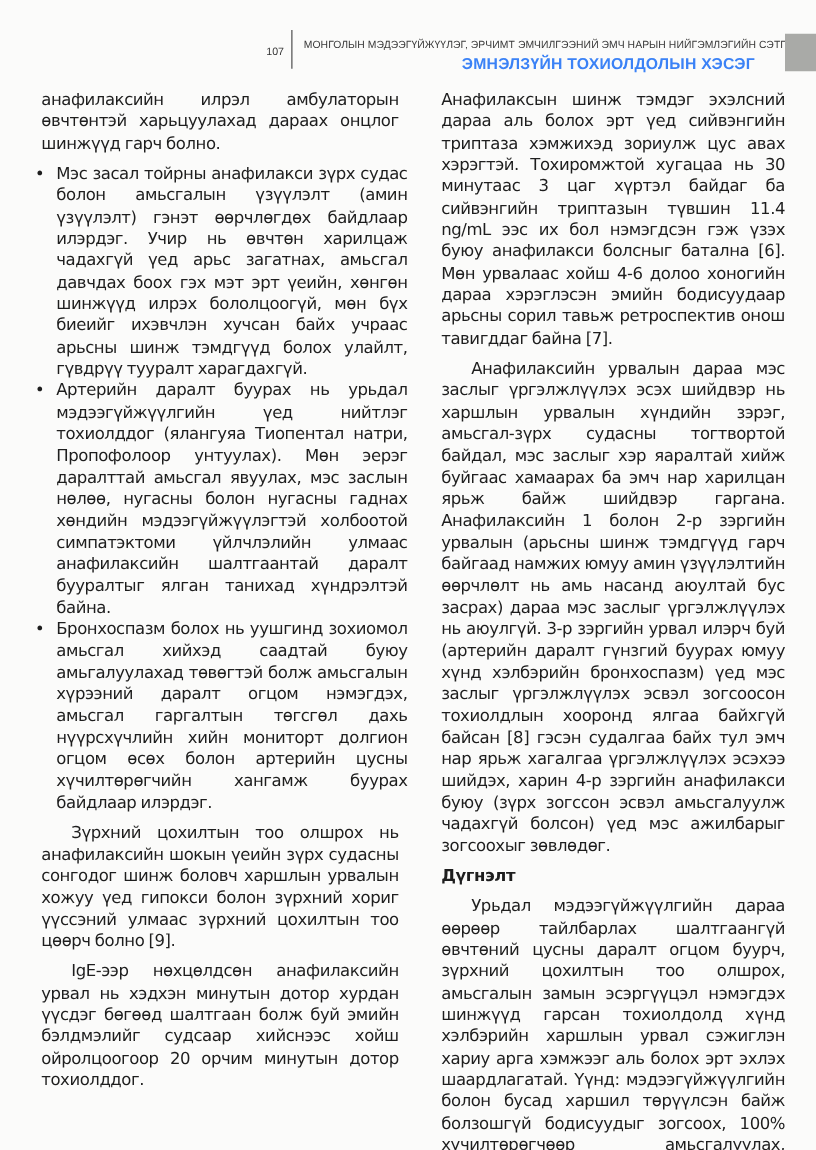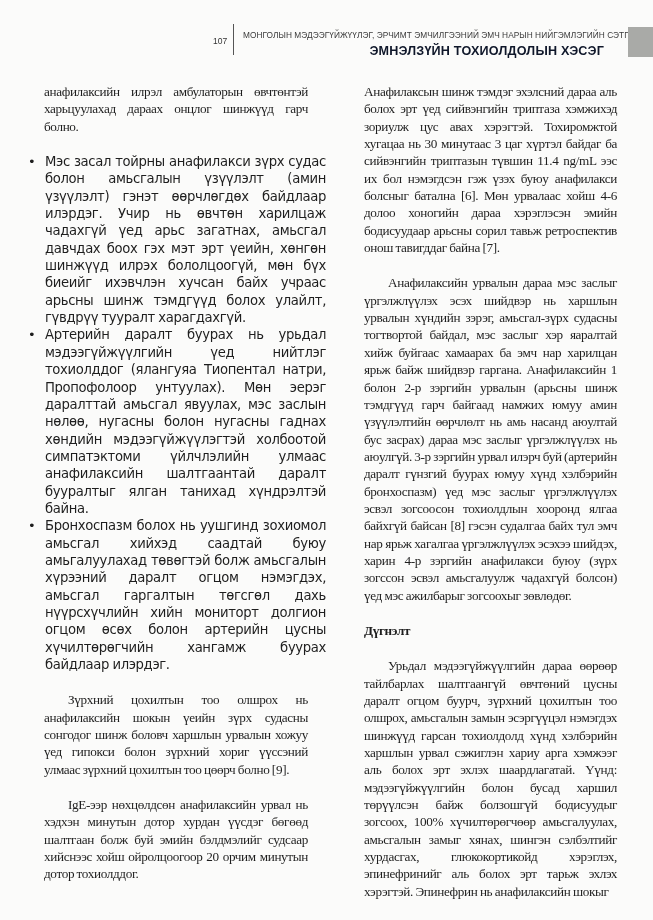--- a/index.html
+++ b/index.html
@@ -20,39 +20,39 @@
     position: absolute; left: 233px; top: 24px; width: 1px; height: 31px;
     background: #555;
   }
   .journal-title {
     position: absolute; left: 243px; top: 30px; width: 382px;
     font-size: 8.3px; color: #3a3a3a; letter-spacing: 0.05px;
     font-family: "Liberation Sans", sans-serif; white-space: nowrap;
   }
   .section-title {
     position: absolute; right: 31px; top: 44px;
-    font-size: 12.6px; font-weight: bold; color: #0f172a;
+    font-size: 12.6px; font-weight: bold; color: #3b82f6;
     font-family: "Liberation Sans", sans-serif; white-space: nowrap;
     letter-spacing: 0.2px;
   }
   .gray-tab {
     position: absolute; left: 628px; top: 27px; width: 25px; height: 30px;
     background: #a9aaa7;
   }
   .col {
     position: absolute; top: 65px;
     font-size: 13.2px; line-height: 17.35px;
     text-align: justify;
     font-family: "DejaVu Sans", sans-serif;
     letter-spacing: -0.35px;
     word-spacing: -0.5px;
   }
   .col.left { left: 26px; width: 300px; }
   .col.right { left: 346px; width: 289px; }
-  .col p { margin: 18px; font-family: Liberation Serif, serif; }
+  .col p { margin: 7px; }
   .col p.indent { text-indent: 24px; }
   .col ul { margin: 0; padding: 0; list-style: none; }
   .col li { position: relative; padding-left: 19px; }
   .col li .bullet {
     position: absolute; left: 2px; top: 0; font-size: 13px;
   }
   .heading {
     font-weight: bold; margin-top: 17px; margin-bottom: 0;
     font-family: "DejaVu Sans", sans-serif;
   }

